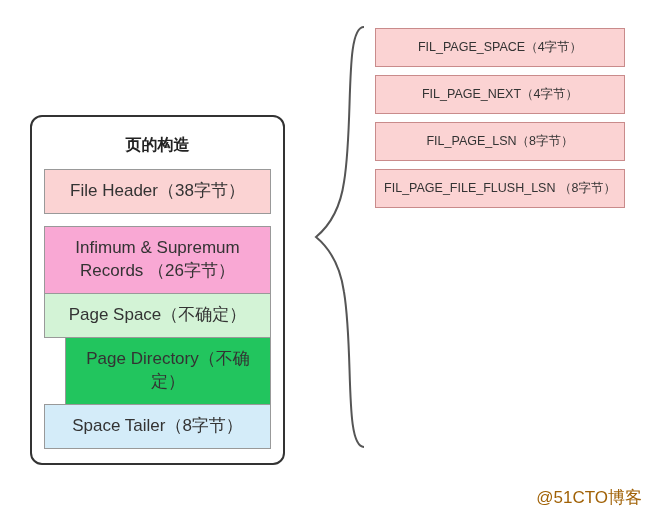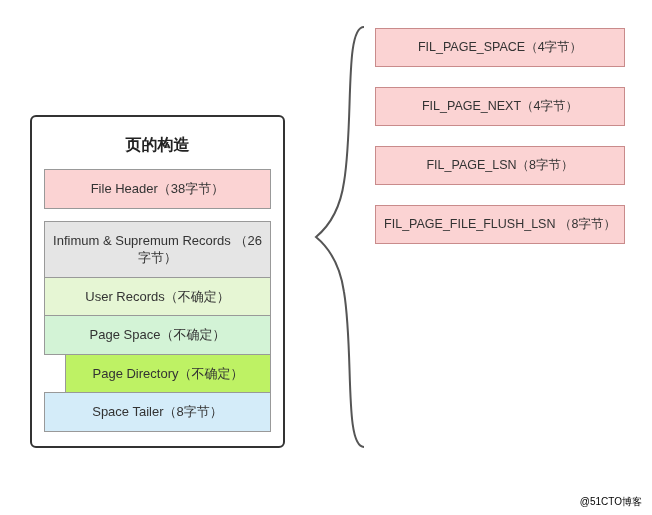--- a/index.html
+++ b/index.html
@@ -11,85 +11,84 @@
     position: relative;
     font-size: 13px;
     color: #333;
   }
   .left-panel {
     position: absolute;
     left: 30px;
     top: 115px;
     width: 255px;
     border: 2px solid #333;
-    border-radius: 6px;
+    border-radius: 12px;
     padding: 12px 12px 14px 12px;
   }
   .left-title {
     text-align: center;
     font-weight: bold;
     font-size: 16px;
     padding: 6px 0 14px 0;
     color: #222;
   }
   .cell {
     border: 1px solid #999;
     text-align: center;
     padding: 10px 4px;
-    font-size: 13px;
+    font-size: 17px;
     line-height: 1.35;
     margin-top: -1px;
   }
   .cell:first-of-type { margin-top: 0; }
   .c-red    { background: #fbd3d3; }
   .c-orange { background: #fce7cf; }
-  .c-yellow { background: #e5e5e5; margin-top: 12px; }
+  .c-yellow { background: #f9a8d4; margin-top: 12px; }
   .c-lime   { background: #e6f6d4; }
   .c-green  { background: #d3f3d6; }
-  .c-teal   { background: #bef264; margin-left: 21px; }
+  .c-teal   { background: #22c55e; margin-left: 21px; }
   .c-blue   { background: #d4ecf9; }
   .right-panel {
     position: absolute;
     left: 375px;
     top: 28px;
     width: 250px;
   }
   .rcell {
     border: 1px solid #c98b8b;
     background: #fbd3d3;
     text-align: center;
     padding: 10px 4px;
     font-size: 12.5px;
     line-height: 1.35;
-    margin-bottom: 20px;
+    margin-bottom: 8px;
   }
   .brace {
     position: absolute;
     left: 314px;
     top: 22px;
     width: 60px;
     height: 430px;
   }
   .watermark {
     position: absolute;
     right: 10px;
     bottom: 6px;
-    color: #000000;
-    font-size: 10px;
+    color: #a16207;
+    font-size: 17px;
   }
 </style>
 </head>
 <body>
 
 <div class="left-panel">
   <div class="left-title">页的构造</div>
   <div class="cell c-red">File Header（38字节）</div>
   <div class="cell c-yellow">Infimum &amp; Supremum Records
 （26字节）</div>
-  <div class="cell c-lime">User Records（不确定）</div>
   <div class="cell c-green">Page Space（不确定）</div>
   <div class="cell c-teal">Page Directory（不确定）</div>
   <div class="cell c-blue">Space Tailer（8字节）</div>
 </div>
 
 <svg class="brace" viewBox="0 0 60 430" preserveAspectRatio="none">
   <path d="M50 5
            C30 5 40 100 30 160
            C25 195 8 210 2 215
            C8 220 25 235 30 270

